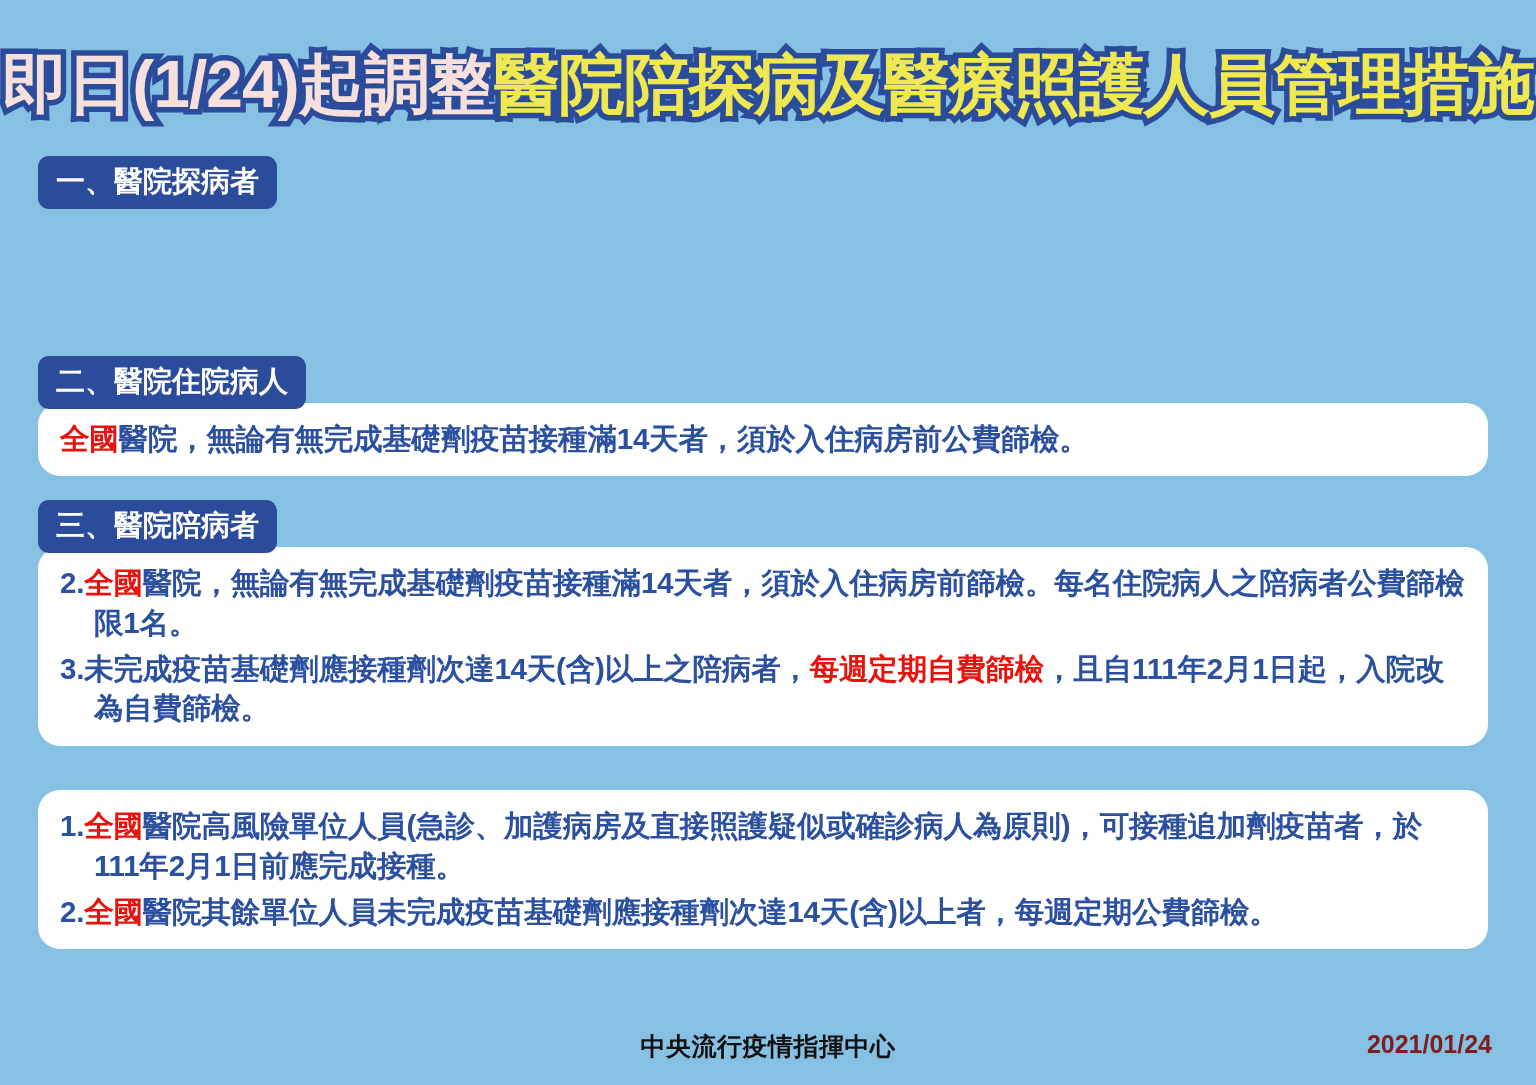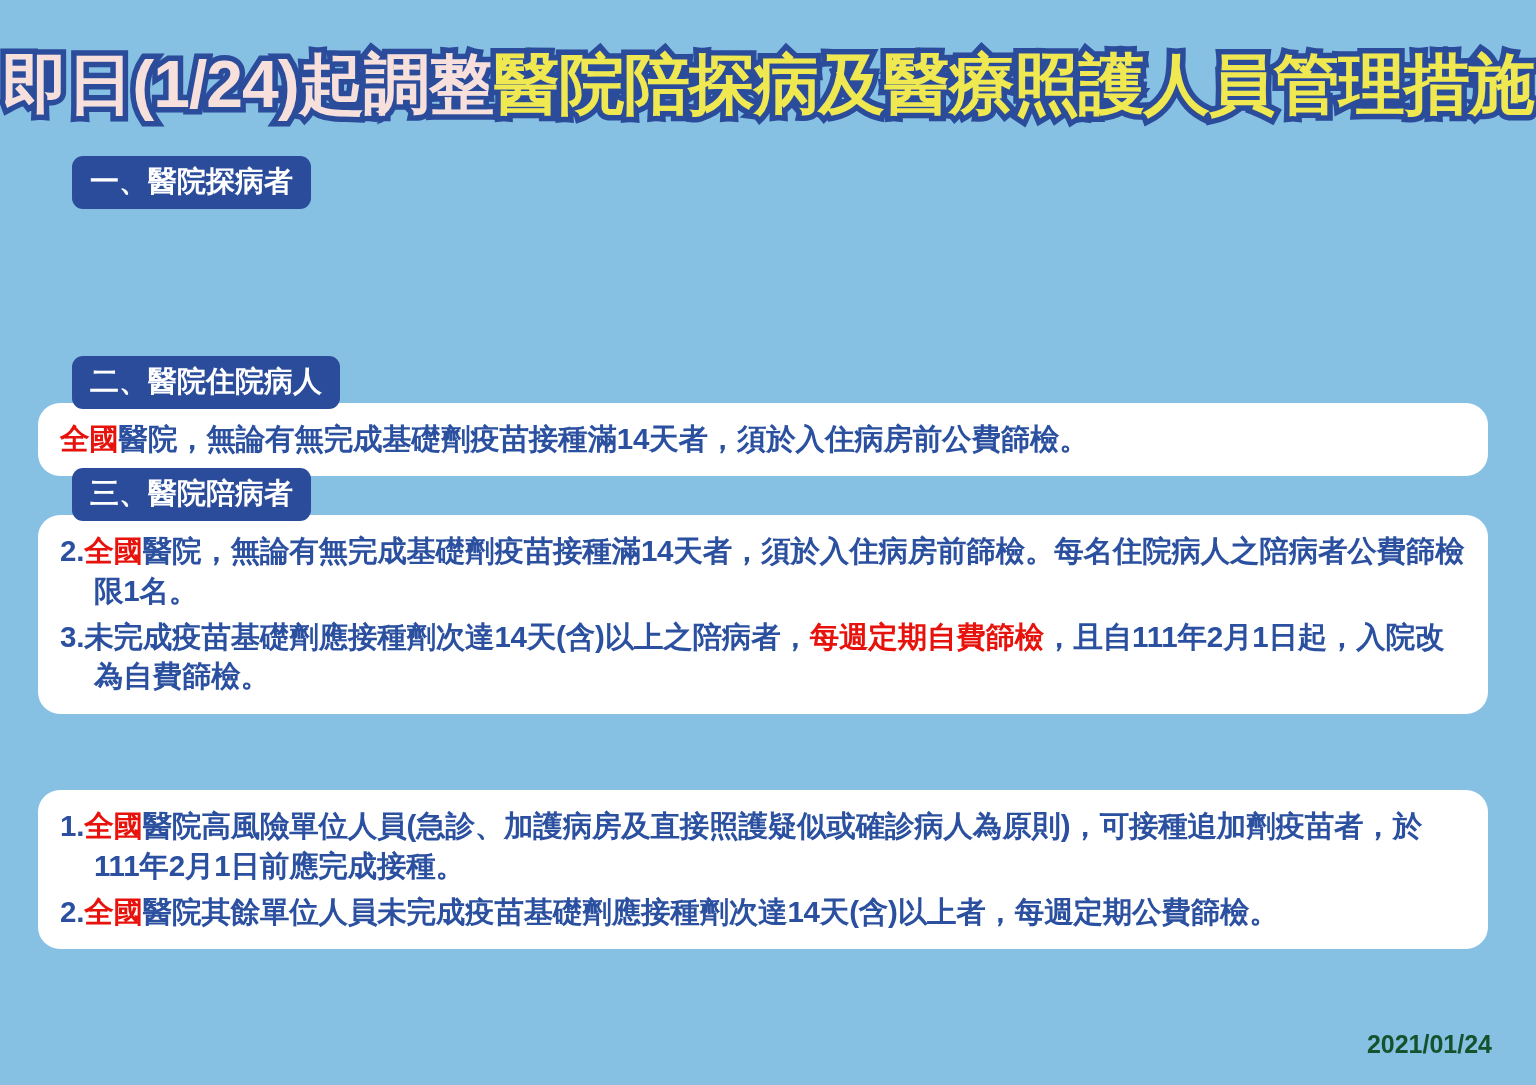--- a/index.html
+++ b/index.html
@@ -49,21 +49,20 @@
     background: #2b4b9b;
     color: #ffffff;
     font-size: 29px;
     font-weight: bold;
     line-height: 1;
     padding: 11px 18px 13px 18px;
     border-radius: 11px;
     position: relative;
     z-index: 3;
     letter-spacing: 0px;
-    margin-left: 34px;
   }
   .sec-card {
     background: #ffffff;
     border-radius: 22px;
     margin-top: -6px;
     padding: 16px 22px 18px 22px;
     position: relative;
     z-index: 1;
     box-sizing: border-box;
   }
@@ -107,21 +106,21 @@
     text-align: center;
     color: #111111;
     font-size: 25px;
     font-weight: bold;
     letter-spacing: 0.5px;
   }
   .footer-date {
     position: absolute;
     right: 44px;
     top: 0;
-    color: #14532d;
+    color: #7f1d1d;
     font-size: 25px;
     font-weight: bold;
   }
 </style>
 </head>
 <body>
 
 <div class="title-wrap">
   <div class="title">
     <span>即日(1/24)起調整</span><span class="hl">醫院陪探病及醫療照護人員管理措施</span>
@@ -132,30 +131,31 @@
   <span class="sec-badge">一、醫院探病者</span>
 </div>
 
 <div class="section" id="sec-1" style="top:356px;">
   <span class="sec-badge">二、醫院住院病人</span>
   <div class="sec-card">
     <p class="body-text"><span class="red">全國</span><span>醫院，無論有無完成基礎劑疫苗接種滿14天者，須於入住病房前公費篩檢。</span></p>
   </div>
 </div>
 
-<div class="section" id="sec-2" style="top:468px;">
+<div class="section" id="sec-2" style="top:500px;">
   <span class="sec-badge">三、醫院陪病者</span>
   <div class="sec-card">
     <p class="li"><span class="num">2.</span><span class="red">全國</span><span>醫院，無論有無完成基礎劑疫苗接種滿14天者，須於入住病房前篩檢。每名住院病人之陪病者公費篩檢限1名。</span></p>
     <p class="li"><span class="num">3.</span><span>未完成疫苗基礎劑應接種劑次達14天(含)以上之陪病者，</span><span class="red">每週定期自費篩檢</span><span>，且自111年2月1日起，入院改為自費篩檢。</span></p>
   </div>
 </div>
 
 <div class="section" id="sec-3" style="top:796px;">
   <div class="sec-card">
     <p class="li"><span class="num">1.</span><span class="red">全國</span><span>醫院高風險單位人員(急診、加護病房及直接照護疑似或確診病人為原則)，可接種追加劑疫苗者，於111年2月1日前應完成接種。</span></p>
     <p class="li"><span class="num">2.</span><span class="red">全國</span><span>醫院其餘單位人員未完成疫苗基礎劑應接種劑次達14天(含)以上者，每週定期公費篩檢。</span></p>
   </div>
 </div>
 
 <div class="footer">
+  <div class="footer-org">中央流行疫情指揮中心</div>
   <div class="footer-date">2021/01/24</div>
 </div>
 
 </body></html>

